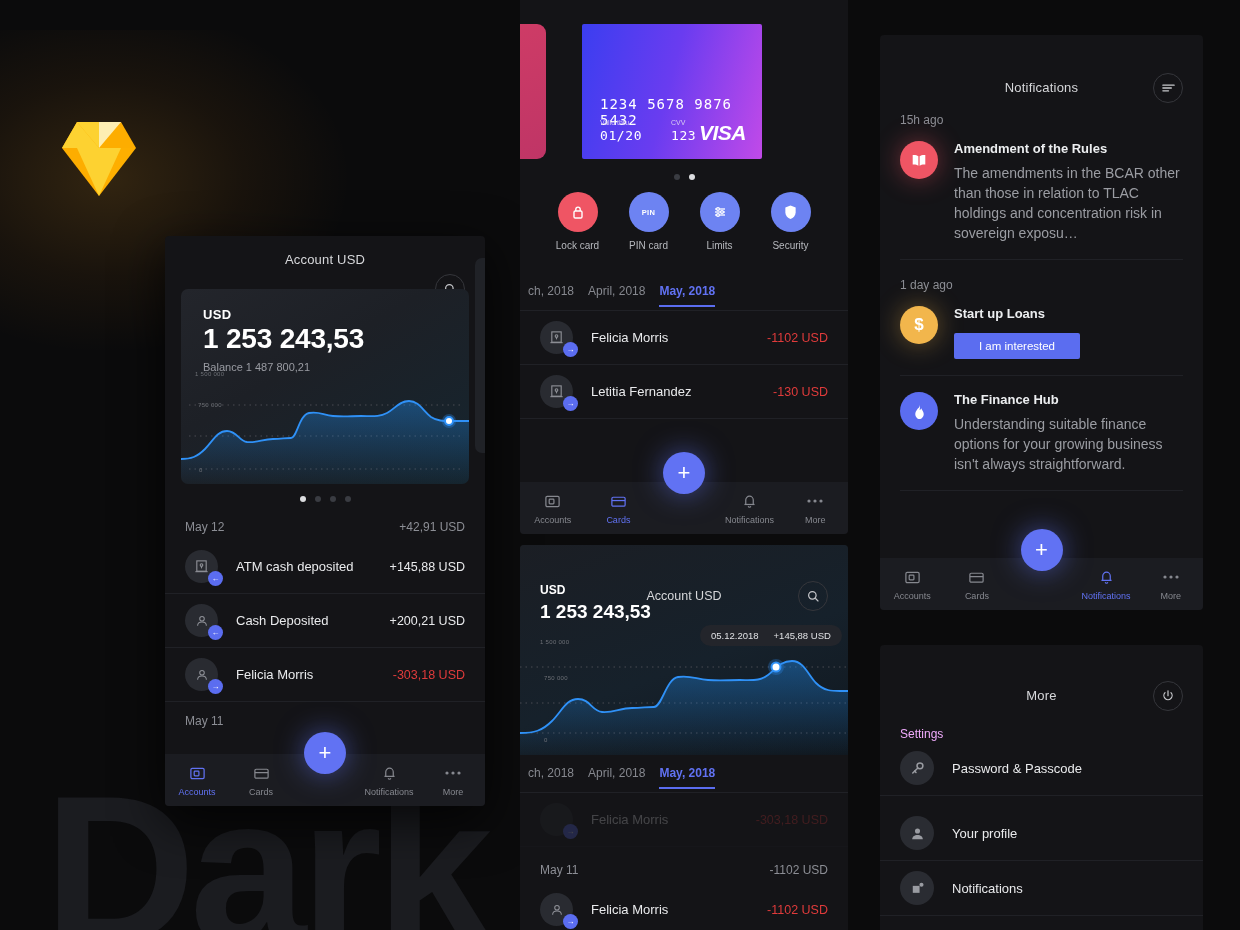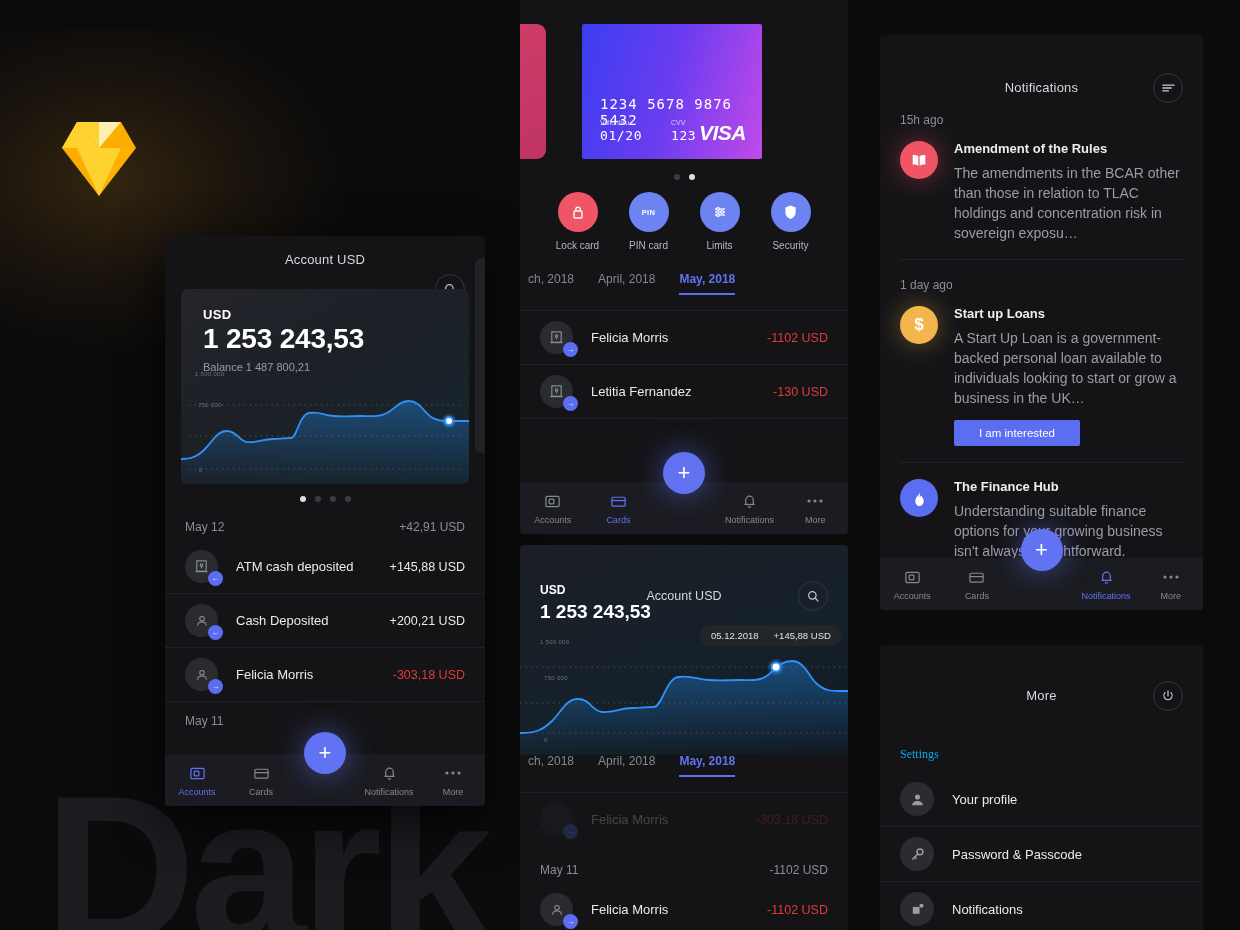--- a/index.html
+++ b/index.html
@@ -97,37 +97,37 @@
   .cc .lbl { position:absolute; font-size:7px; color:#d9cdf2; }
   .cc .val { position:absolute; font-family:"DejaVu Sans Mono", monospace; font-size:13px; color:#fff; letter-spacing:.6px;}
   .cc .visa { position:absolute; right:16px; bottom:14px; font-size:21px; font-style:italic; font-weight:bold; color:#fff; letter-spacing:-.5px; }
 
   .actions { display:flex; justify-content:space-around; padding:0 22px; margin-top:12px; }
   .action { text-align:center; width:62px; }
   .action .ring { width:40px; height:40px; border-radius:50%; margin:0 auto 8px;
                   display:flex; align-items:center; justify-content:center; }
   .action .nm { font-size:10px; color:#b6b8bd; }
 
-  .monthtabs { display:flex; gap:24px; padding:0 0 16px 8px; border-bottom:1px solid #202126; height:38px; align-items:flex-end;}
+  .monthtabs { display:flex; gap:14px; padding:0 0 4px 8px; border-bottom:1px solid #202126; height:38px; align-items:flex-end;}
   .mt { font-size:12px; color:#86888f; padding-bottom:8px; position:relative; }
   .mt.active { color:#6172f3; font-weight:bold; }
   .mt.active:after { content:""; position:absolute; left:0; right:0; bottom:-1px; height:2px; background:#5b6df0; }
 
   
   .notifgroup { padding:0 20px; }
   .agolabel { font-size:12px; color:#8c8e95; margin:18px 0 14px; }
   .notif { display:flex; gap:16px; padding-bottom:16px; border-bottom:1px solid #202126; }
   .nicon { width:38px; height:38px; border-radius:50%; flex:0 0 38px; display:flex; align-items:center; justify-content:center; }
   .ntitle { font-size:13px; font-weight:bold; color:#eceef0; margin-bottom:7px; }
   .nbody { font-size:14px; color:#9b9da3; line-height:20px; }
   .cta { margin-top:12px; background:#5b6df0; color:#fff; font-size:11.5px; padding:7px 0; width:126px;
          text-align:center; border-radius:2px; }
 
   
-  .sectlabel { font-size:12px; color:#0ea5e9; padding:0 20px; margin-top:44px;font-family:Liberation Serif, serif; }
+  .sectlabel { font-size:12px; color:#f0abfc; padding:0 20px; margin-top:24px; }
   .setrow { display:flex; align-items:center; gap:18px; padding:0 20px; height:55px; border-bottom:1px solid #202126; }
   .sicon { width:34px; height:34px; border-radius:50%; background:#2a2c32; display:flex; align-items:center; justify-content:center; }
   .sname { font-size:13px; color:#e9eaec; }
 
   .tooltip { position:absolute; background:#23252b; border-radius:14px; padding:5px 11px; font-size:9.5px; color:#dfe0e3;
              display:flex; gap:15px; }
 </style>
 </head>
 <body>
 
@@ -513,21 +513,20 @@
         </div>
       </div>
 
       <div class="agolabel">1 day ago</div>
       <div class="notif">
         <div class="nicon" style="background:#f2b64c; box-shadow:0 0 26px rgba(242,182,76,.40);">
           <span style="color:#fff;font-size:17px;font-weight:bold;line-height:0;">$</span>
         </div>
         <div style="flex:1;">
           <div class="ntitle">Start up Loans</div>
-          <div class="nbody">A Start Up Loan is a government-backed personal loan available to individuals looking to start or grow a business in the UK…</div>
           <div class="cta">I am interested</div>
         </div>
       </div>
 
       <div class="notif" style="margin-top:16px;">
         <div class="nicon" style="background:#5b6df0;">
           <svg width="15" height="17" viewBox="0 0 16 18" fill="#fff">
             <path d="M8 1c1 3-1 4-2.5 5.8C4.2 8.4 3.5 10 3.5 11.6 3.5 14.6 5.7 17 8 17s4.5-2.4 4.5-5.4c0-2.6-1.8-4-2.6-6.2-.3 1-1 1.6-1.9 2.1C8.6 5.2 8.8 3 8 1z"></path>
           </svg>
         </div>
@@ -587,39 +586,39 @@
   <div class="phone p5">
     <div class="nav-title" style="padding-top:43px;">More</div>
     <div class="circ-btn" style="top:36px;">
       <svg width="14" height="14" viewBox="0 0 16 16" fill="none" stroke="#c6c7cb" stroke-width="1.4" stroke-linecap="round">
         <path d="M4.6 4.2a4.7 4.7 0 106.8 0"></path>
           <line x1="8" y1="2" x2="8" y2="7.6"></line>
       </svg>
     </div>
     <div class="sectlabel">Settings</div>
 
-    <div class="setrow" style="margin-top:10px;">
-      <div class="sicon">
-        <svg width="17" height="17" viewBox="0 0 18 18" fill="#9a9ca2">
-          <circle cx="9" cy="6.4" r="2.7"></circle>
-            <path d="M3.4 15.2c0-3 2.5-4.6 5.6-4.6s5.6 1.6 5.6 4.6z"></path>
-        </svg>
-      </div>
-      <div class="sname">Your profile</div>
-    </div>
     <div class="setrow">
       <div class="sicon">
         <svg width="17" height="17" viewBox="0 0 18 18" fill="none" stroke="#9a9ca2" stroke-width="1.6" stroke-linecap="round">
           <circle cx="11.6" cy="6.2" r="3.1"></circle>
             <line x1="9.4" y1="8.4" x2="4" y2="13.8"></line>
             <line x1="6" y1="11.8" x2="7.4" y2="13.2"></line>
         </svg>
       </div>
       <div class="sname">Password &amp; Passcode</div>
     </div>
+    <div class="setrow" style="margin-top:10px;">
+      <div class="sicon">
+        <svg width="17" height="17" viewBox="0 0 18 18" fill="#9a9ca2">
+          <circle cx="9" cy="6.4" r="2.7"></circle>
+            <path d="M3.4 15.2c0-3 2.5-4.6 5.6-4.6s5.6 1.6 5.6 4.6z"></path>
+        </svg>
+      </div>
+      <div class="sname">Your profile</div>
+    </div>
     <div class="setrow">
       <div class="sicon">
         <svg width="17" height="17" viewBox="0 0 18 18" fill="#9a9ca2">
           <path d="M4 6.2h7.2v7.4H4z"></path>
             <circle cx="13.2" cy="5" r="2.2"></circle>
         </svg>
       </div>
       <div class="sname">Notifications</div>
     </div>
   </div>

